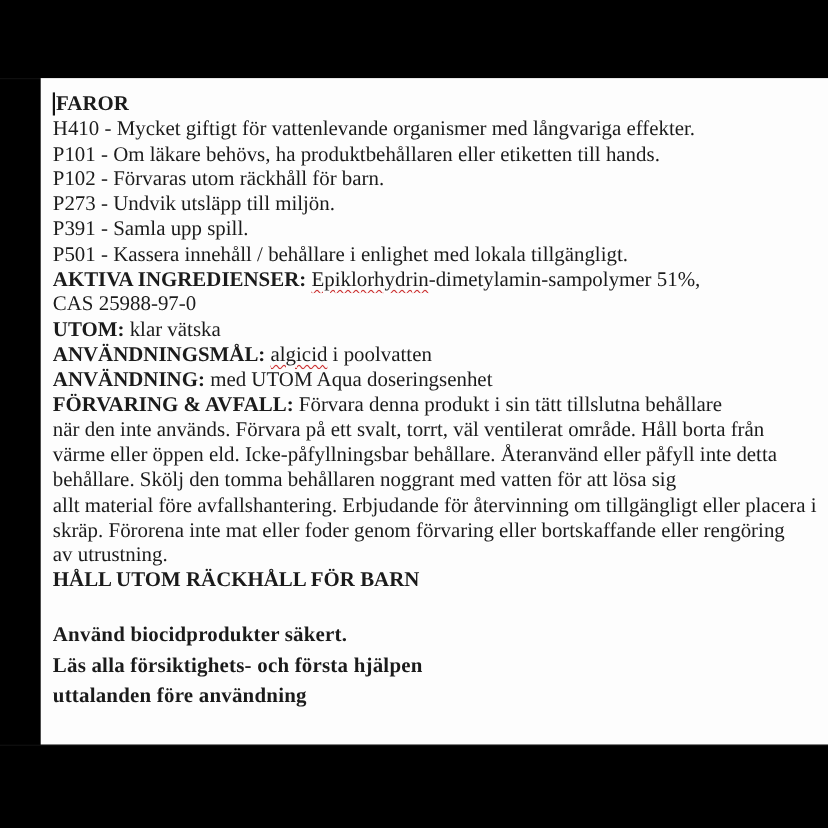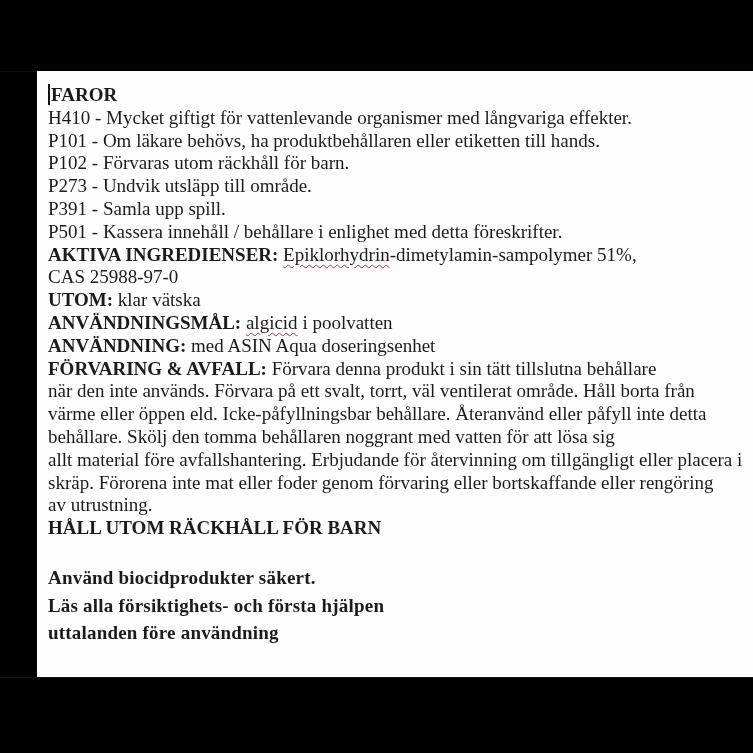--- a/index.html
+++ b/index.html
@@ -38,28 +38,28 @@
 
 <div class="page">
   <div class="band top"></div>
 
   <div class="paper">
     <div>
         <div class="line"><span class="caret"></span><span class="seg b">FAROR</span></div>
         <div class="line"><span class="seg">H410 - Mycket giftigt för vattenlevande organismer med långvariga effekter.</span></div>
         <div class="line"><span class="seg">P101 - Om läkare behövs, ha produktbehållaren eller etiketten till hands.</span></div>
         <div class="line"><span class="seg">P102 - Förvaras utom räckhåll för barn.</span></div>
-        <div class="line"><span class="seg">P273 - Undvik utsläpp till område.</span></div>
+        <div class="line"><span class="seg">P273 - Undvik utsläpp till miljön.</span></div>
         <div class="line"><span class="seg">P391 - Samla upp spill.</span></div>
-        <div class="line"><span class="seg">P501 - Kassera innehåll / behållare i enlighet med detta föreskrifter.</span></div>
+        <div class="line"><span class="seg">P501 - Kassera innehåll / behållare i enlighet med lokala tillgängligt.</span></div>
         <div class="line"><span class="seg b">AKTIVA INGREDIENSER:</span><span class="seg"> </span><span class="seg squiggle">Epiklorhydrin</span><span class="seg">-dimetylamin-sampolymer 51%,</span></div>
         <div class="line"><span class="seg">CAS 25988-97-0</span></div>
         <div class="line"><span class="seg b">UTOM:</span><span class="seg"> klar vätska</span></div>
         <div class="line"><span class="seg b">ANVÄNDNINGSMÅL:</span><span class="seg"> </span><span class="seg squiggle">algicid</span><span class="seg"> i poolvatten</span></div>
-        <div class="line"><span class="seg b">ANVÄNDNING:</span><span class="seg"> med ASIN Aqua doseringsenhet</span></div>
+        <div class="line"><span class="seg b">ANVÄNDNING:</span><span class="seg"> med UTOM Aqua doseringsenhet</span></div>
         <div class="line"><span class="seg b">FÖRVARING &amp; AVFALL:</span><span class="seg"> Förvara denna produkt i sin tätt tillslutna behållare</span></div>
         <div class="line"><span class="seg">när den inte används. Förvara på ett svalt, torrt, väl ventilerat område. Håll borta från</span></div>
         <div class="line"><span class="seg">värme eller öppen eld. Icke-påfyllningsbar behållare. Återanvänd eller påfyll inte detta</span></div>
         <div class="line"><span class="seg">behållare. Skölj den tomma behållaren noggrant med vatten för att lösa sig</span></div>
         <div class="line"><span class="seg">allt material före avfallshantering. Erbjudande för återvinning om tillgängligt eller placera i</span></div>
         <div class="line"><span class="seg">skräp. Förorena inte mat eller foder genom förvaring eller bortskaffande eller rengöring</span></div>
         <div class="line"><span class="seg">av utrustning.</span></div>
         <div class="line"><span class="seg b">HÅLL UTOM RÄCKHÅLL FÖR BARN</span></div>
       </div>
     <div class="footer">

